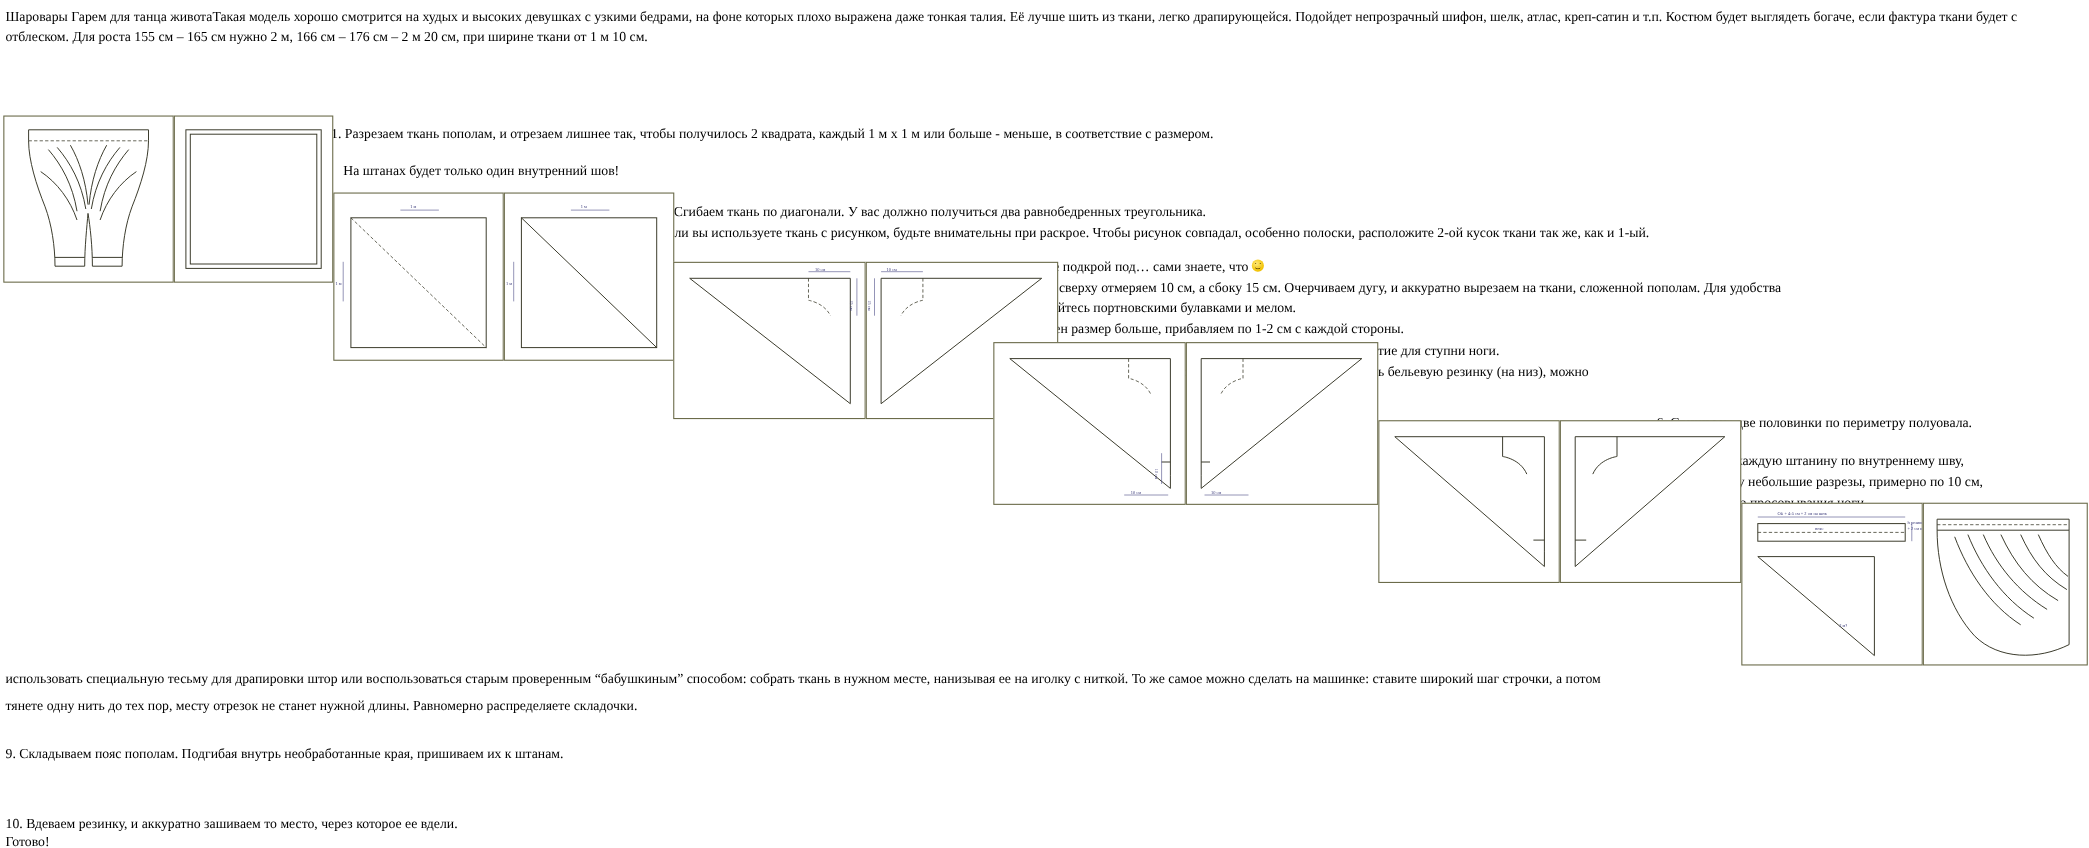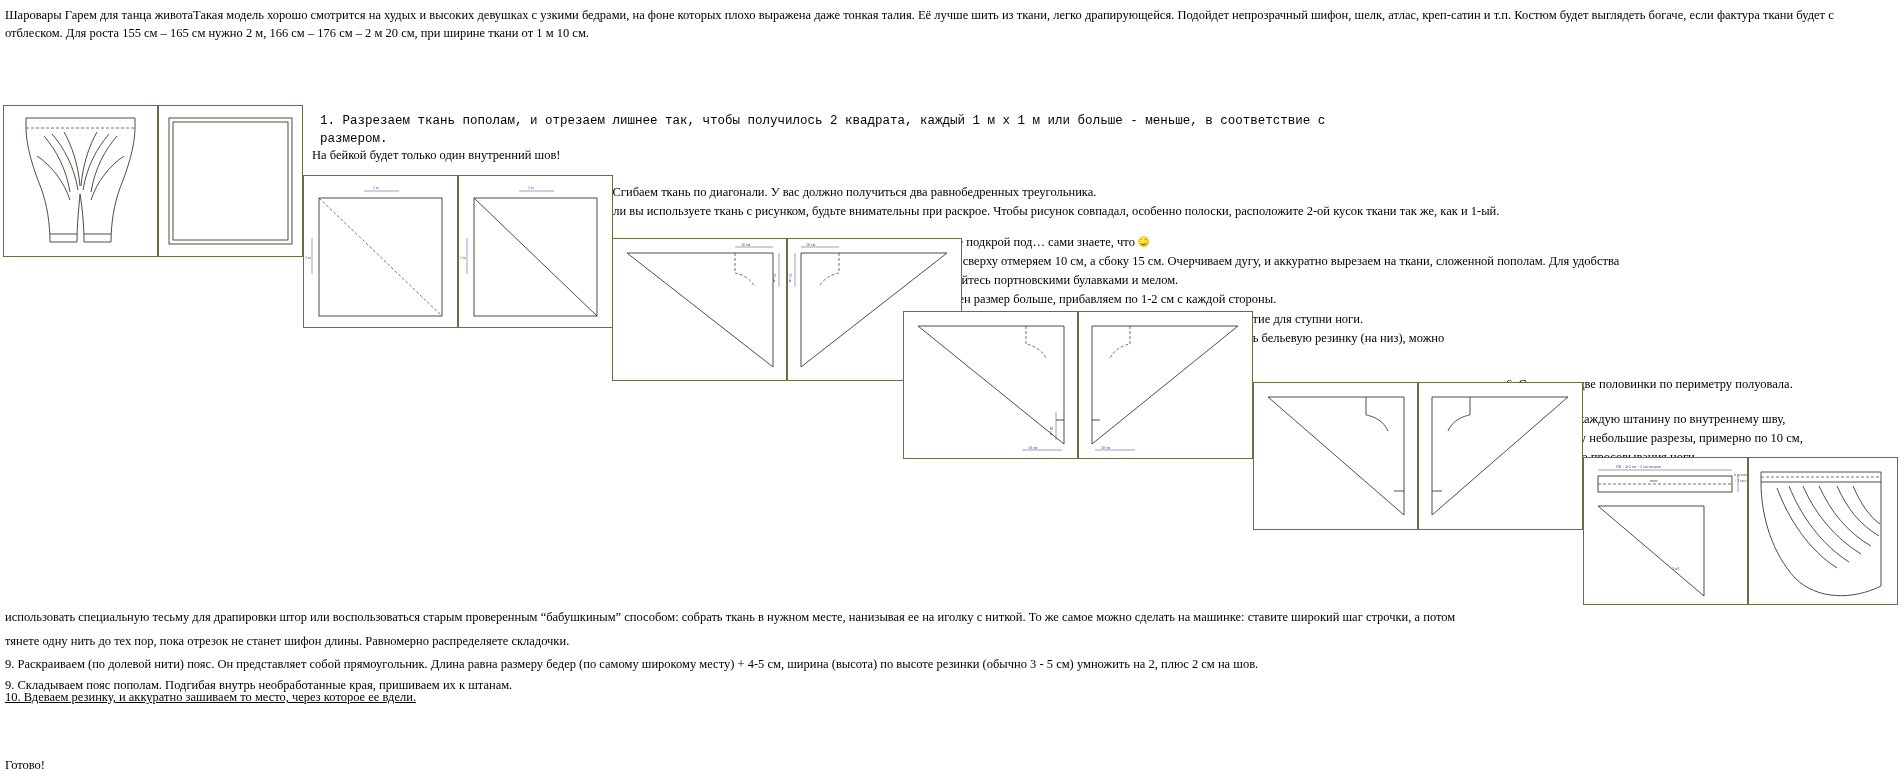--- a/index.html
+++ b/index.html
@@ -68,23 +68,23 @@
   }
 </style>
 </head>
 <body>
 
 <div class="page">
 
   <div class="txt" style="left:5px; top:6px; width:1884px;">Шаровары Гарем для танца животаТакая модель хорошо смотрится на худых и высоких девушках с узкими бедрами, на фоне которых плохо выражена даже тонкая талия. Её лучше шить из ткани, легко драпирующейся. Подойдет непрозрачный шифон, шелк, атлас, креп-сатин и т.п. Костюм будет выглядеть богаче, если фактура ткани будет с отблеском. Для роста 155 см – 165 см нужно 2 м, 166 см – 176 см – 2 м 20 см, при ширине ткани от 1 м 10 см.</div>
 
 
-  <div class="txt" style="left:320px; top:112px; width:1080px;font-family:Liberation Mono, monospace;">1. Разрезаем ткань пополам, и отрезаем лишнее так, чтобы получилось 2 квадрата, каждый 1 м х 1 м или больше - меньше, в соответствие с размером.</div>
-
-  <div class="txt" style="left:312px; top:146px; width:600px;">На бейкой будет только один внутренний шов!</div>
+  <div class="txt" style="left:301px; top:112px; width:1080px;">1. Разрезаем ткань пополам, и отрезаем лишнее так, чтобы получилось 2 квадрата, каждый 1 м х 1 м или больше - меньше, в соответствие с размером.</div>
+
+  <div class="txt" style="left:312px; top:146px; width:600px;">На штанах будет только один внутренний шов!</div>
 
   <div class="txt" style="left:600px; top:183px; width:900px;">2. Сгибаем ткань по диагонали. У вас должно получиться два равнобедренных треугольника.</div>
   <div class="txt" style="left:600px; top:202px; width:1280px;">Если вы используете ткань с рисунком, будьте внимательны при раскрое. Чтобы рисунок совпадал, особенно полоски, расположите 2-ой кусок ткани так же, как и 1-ый.</div>
 
   <div class="txt" style="left:908px; top:233px; width:600px;"><span>3. Делаете подкрой под… сами знаете, что </span><span class="smiley"></span></div>
   <div class="txt" style="left:908px; top:252px; width:975px;">Для этого сверху отмеряем 10 см, а сбоку 15 см. Очерчиваем дугу, и аккуратно вырезаем на ткани, сложенной пополам. Для удобства</div>
   <div class="txt" style="left:908px; top:271px; width:700px;">воспользуйтесь портновскими булавками и мелом.</div>
   <div class="txt" style="left:908px; top:290px; width:700px;">Если нужен размер больше, прибавляем по 1-2 см с каждой стороны.</div>
 
   <div class="txt" style="left:908px; top:310px; width:900px;">4. Отмеряем снизу сантиметров 10, и отрезаем. Это будет отверстие для ступни ноги.</div>
@@ -94,27 +94,26 @@
 
   <div class="txt" style="left:1506px; top:375px; width:390px;">6. Стачиваем две половинки по периметру полуовала.</div>
 
   <div class="txt" style="left:1506px; top:410px; width:390px;">7. Стачиваем каждую штанину по внутреннему шву,</div>
   <div class="txt" style="left:1506px; top:429px; width:390px;">оставляя внизу небольшие разрезы, примерно по 10 см,</div>
   <div class="txt" style="left:1506px; top:448px; width:390px;">для свободного просовывания ноги.</div>
 
   <div class="txt" style="left:1805px; top:468px; width:90px;">8. Делаем драпировку или складки по линии бедер. Можно</div>
 
   <div class="txt" style="left:5px; top:608px; width:1884px;">использовать специальную тесьму для драпировки штор или воспользоваться старым проверенным “бабушкиным” способом: собрать ткань в нужном месте, нанизывая ее на иголку с ниткой. То же самое можно сделать на машинке: ставите широкий шаг строчки, а потом</div>
-  <div class="txt" style="left:5px; top:632px; width:1500px;">тянете одну нить до тех пор, пока отрезок не станет шифон длины. Равномерно распределяете складочки.</div>
-
-  <div class="txt" style="left:5px; top:655px; width:1884px;">9. Раскраиваем (по долевой нити) пояс. Он представляет собой прямоугольник. Длина равна размеру бедер (по самому широкому месту) + 4-5 см, ширина (высота) по высоте резинки (обычно 3 - 5 см) умножить на 2, плюс 2 см на шов.</div>
+  <div class="txt" style="left:5px; top:632px; width:1500px;">тянете одну нить до тех пор, месту отрезок не станет нужной длины. Равномерно распределяете складочки.</div>
+
 
   <div class="txt" style="left:5px; top:676px; width:1200px;">9. Складываем пояс пополам. Подгибая внутрь необработанные края, пришиваем их к штанам.</div>
 
-  <div class="txt" style="left:5px; top:688px; width:1200px;text-decoration:underline;">10. Вдеваем резинку, и аккуратно зашиваем то место, через которое ее вдели.</div>
+  <div class="txt" style="left:5px; top:740px; width:1200px;">10. Вдеваем резинку, и аккуратно зашиваем то место, через которое ее вдели.</div>
 
   <div class="txt" style="left:5px; top:756px; width:300px;">Готово!</div>
 
   <div class="fig" style="left:3px; top:105px; width:155px; height:152px;">
     <svg width="153" height="150" viewBox="0 0 153 150">
       <path class="pat" d="M22 12 L131 12 L131 22 C131 40 124 62 116 82 C110 98 107 118 107 136 L80 136 C80 118 78 100 76 88 C75 100 73 118 73 136 L46 136 C46 118 43 98 37 82 C29 62 22 40 22 22 Z"></path>
       <path class="patdash" d="M22 22 L131 22"></path>
       <path class="pat" d="M40 30 C52 44 62 62 66 86"></path>
       <path class="pat" d="M48 28 C60 42 70 60 74 84"></path>
       <path class="pat" d="M113 30 C101 44 91 62 87 86"></path>

